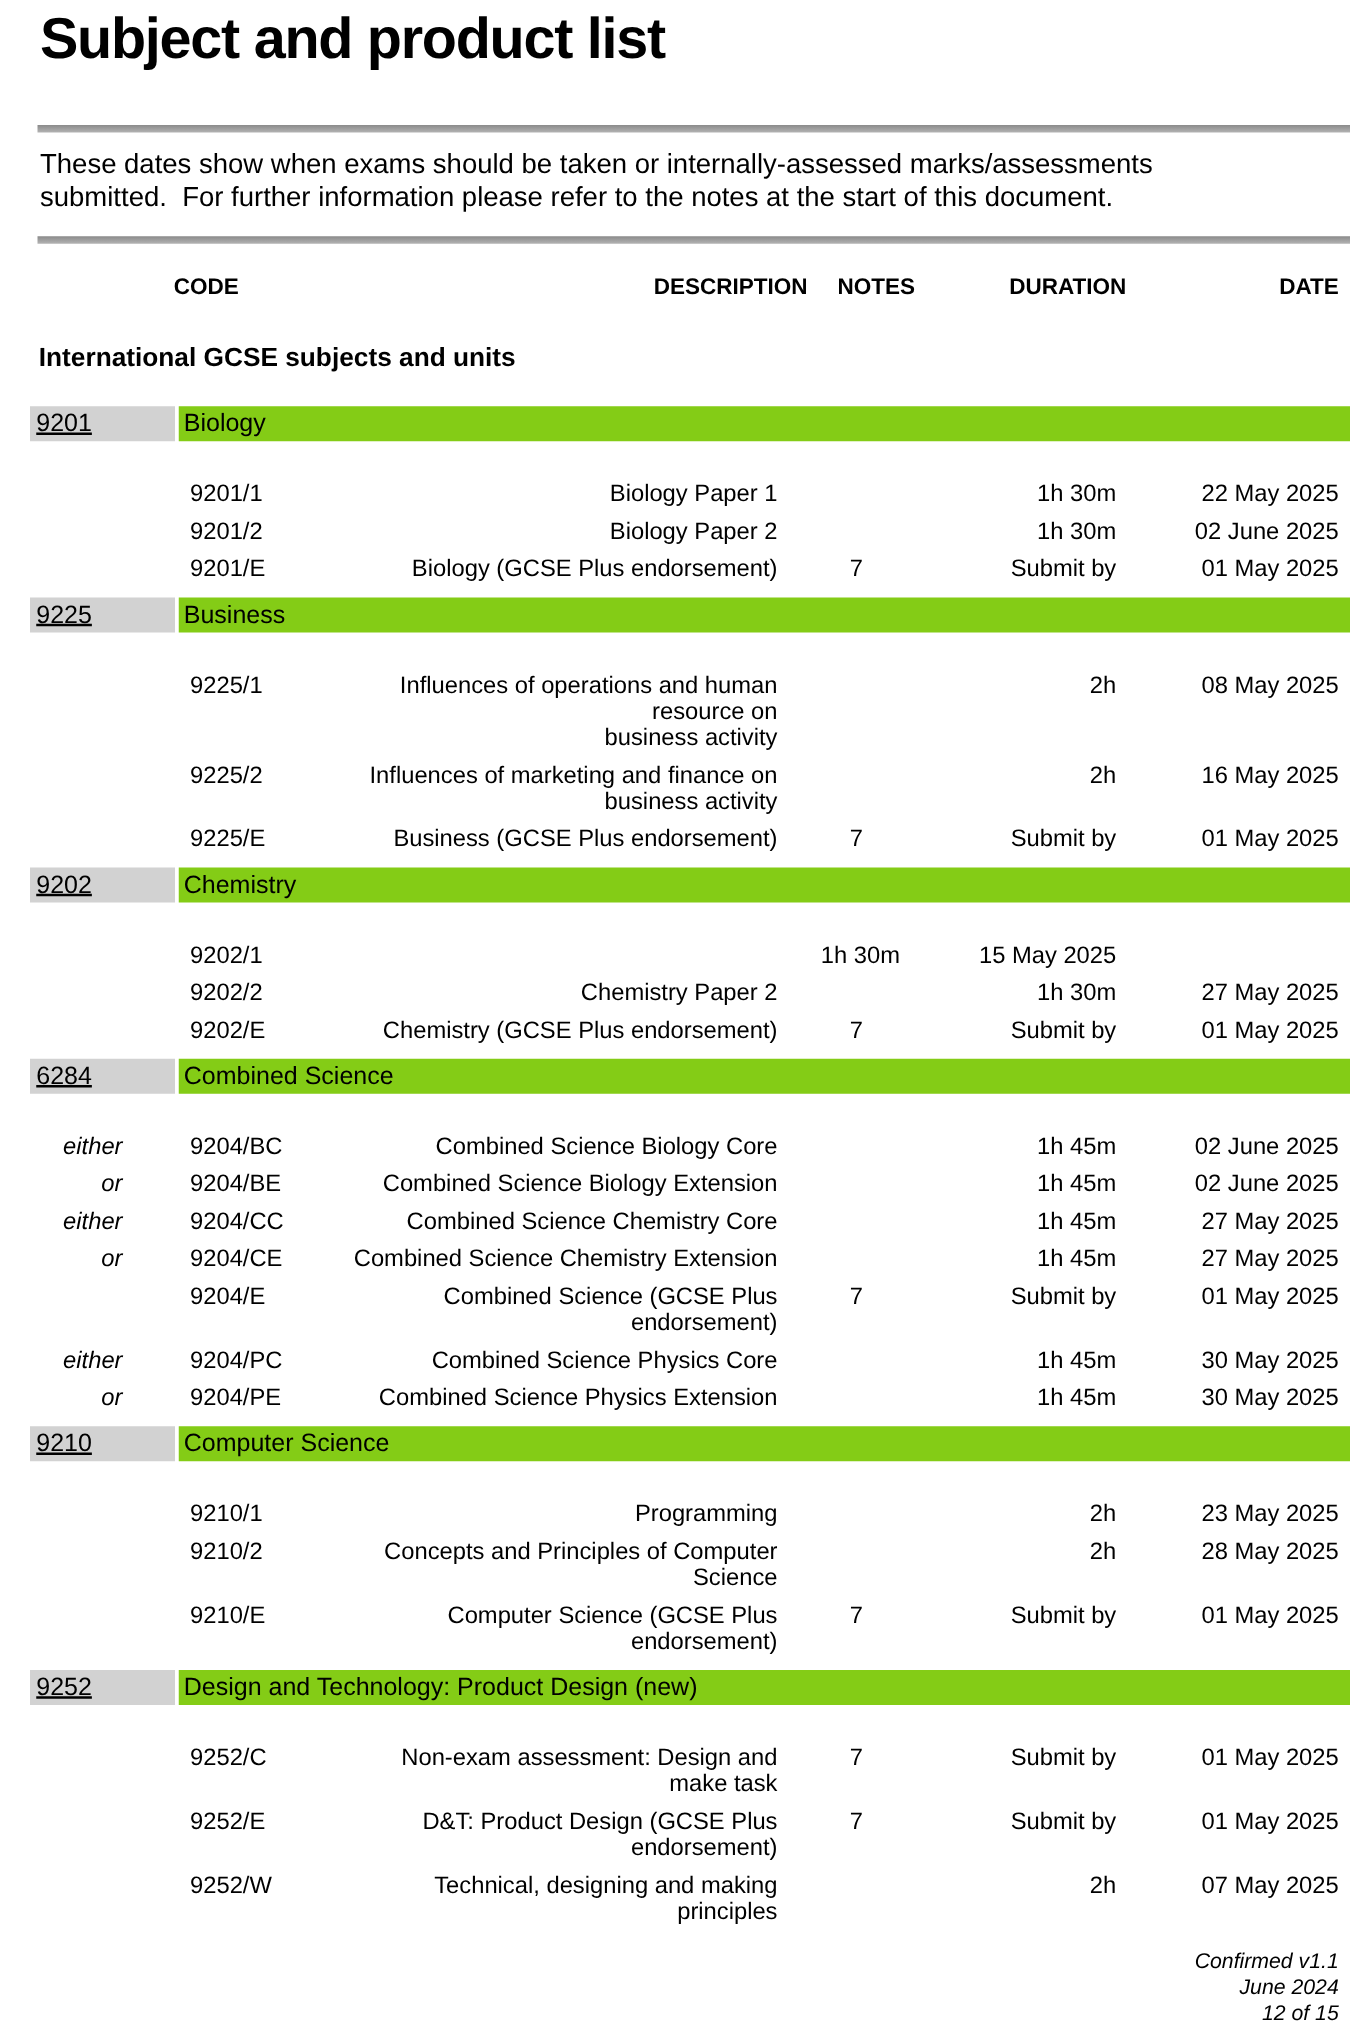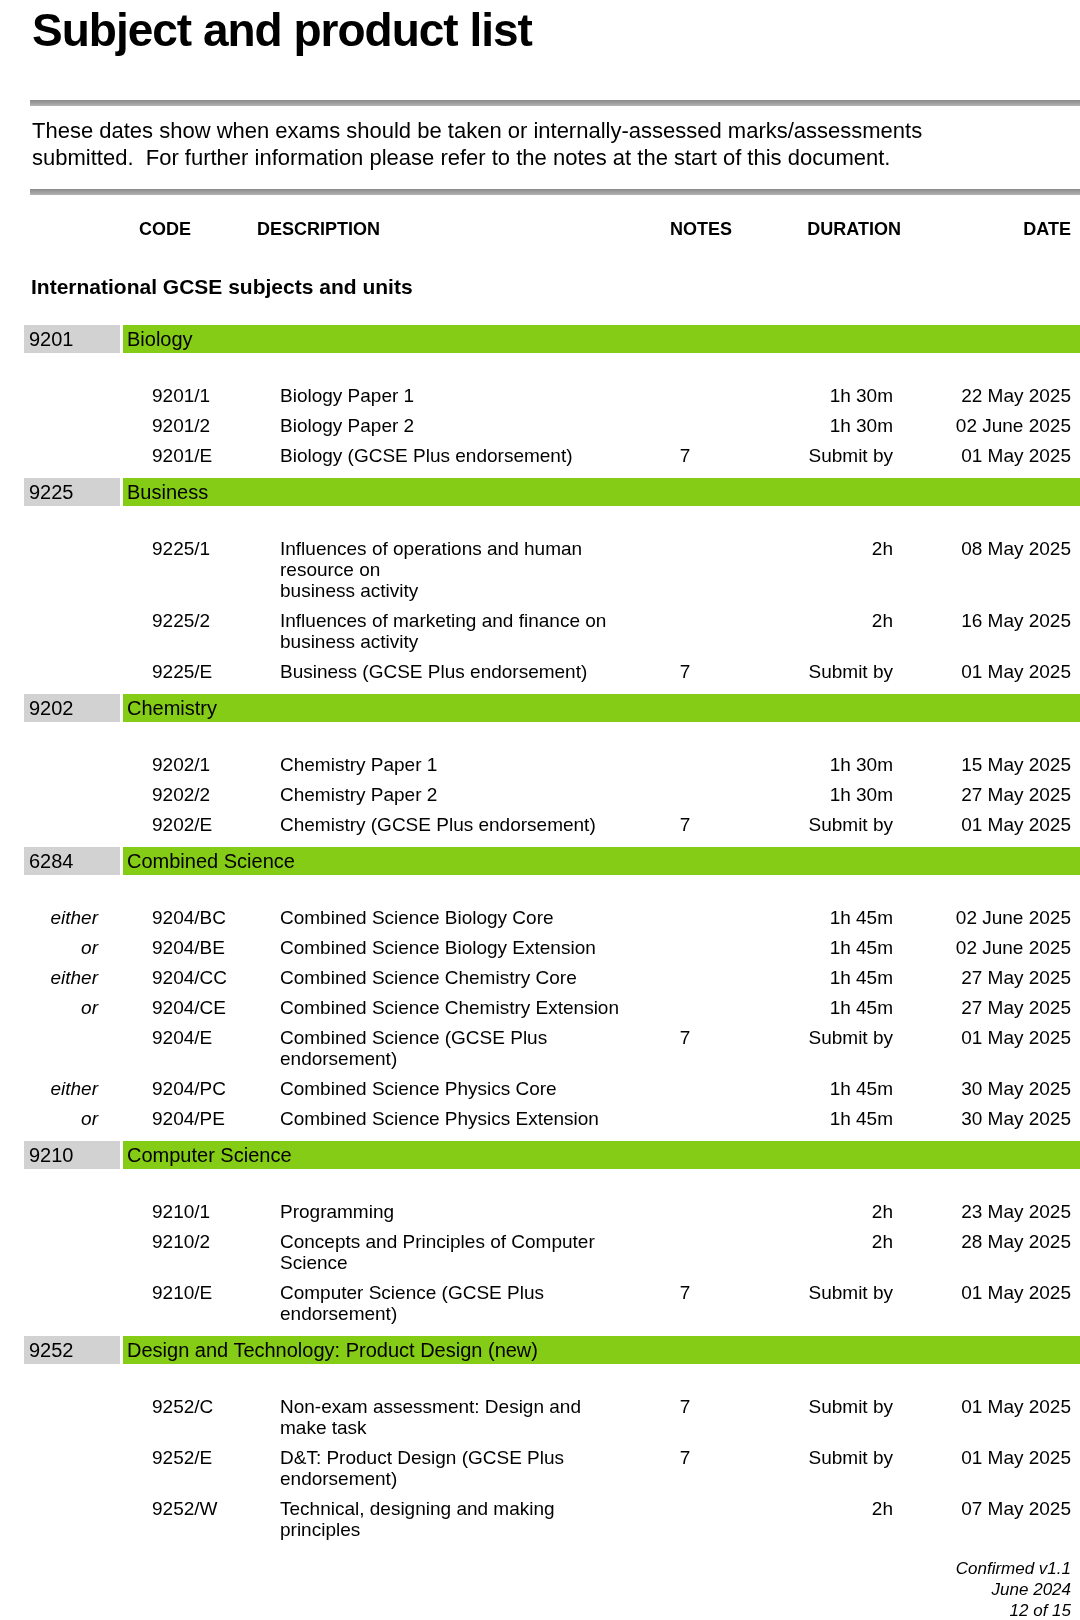--- a/index.html
+++ b/index.html
@@ -39,21 +39,21 @@
   }
 
   
   .grid {
     display: grid;
     grid-template-columns: 88px 105px 1fr 70px 145px 150px;
     padding-right: 33px;
   }
   .c-prefix   { text-align: right; padding-right: 14px; font-style: italic; }
   .c-code     { padding-left: 12px; }
-  .c-desc     { padding-left: 7px; white-space: pre-line; }
+  .c-desc     { padding-left: 7px; white-space: pre-line; text-align: right; }
   .c-notes    { text-align: center; }
   .c-duration { text-align: right; }
   .c-date     { text-align: right; }
 
   .col-header {
     margin-top: 24px;
     font-weight: bold;
     font-size: 18px;
     line-height: 21px;
     gap: 20px;
@@ -73,27 +73,28 @@
   .subject { margin-bottom: 12px; }
 
   .band {
     display: flex;
     height: 28px;
     align-items: center;
     margin-right: 6px;
     font-size: 20px;
   }
   .band-code {
-    width: 96px;
+    width: 116px;
     height: 100%;
     background: #d2d2d2;
     display: flex;
     align-items: center;
     padding-left: 5px;
     flex: none;
+    text-decoration: underline;
   }
   .band-gap { width: 3px; height: 100%; background: #ffffff; flex: none; }
   .band-name {
     flex: 1;
     height: 100%;
     background: #84cc16;
     display: flex;
     align-items: center;
     padding-left: 4px;
   }
@@ -226,21 +227,20 @@
   <section class="subject">
     <div class="band">
       <div class="band-code">9202</div>
       <div class="band-gap"></div>
       <div class="band-name">Chemistry</div>
     </div>
     <div class="rows">
   <div class="grid row">
     <div class="c-prefix"></div>
     <div class="c-code">9202/1</div>
-    <div class="c-desc">Chemistry Paper 1</div>
     <div class="c-notes"></div>
     <div class="c-duration">1h 30m</div>
     <div class="c-date">15 May 2025</div>
   </div>
 
   <div class="grid row">
     <div class="c-prefix"></div>
     <div class="c-code">9202/2</div>
     <div class="c-desc">Chemistry Paper 2</div>
     <div class="c-notes"></div>

